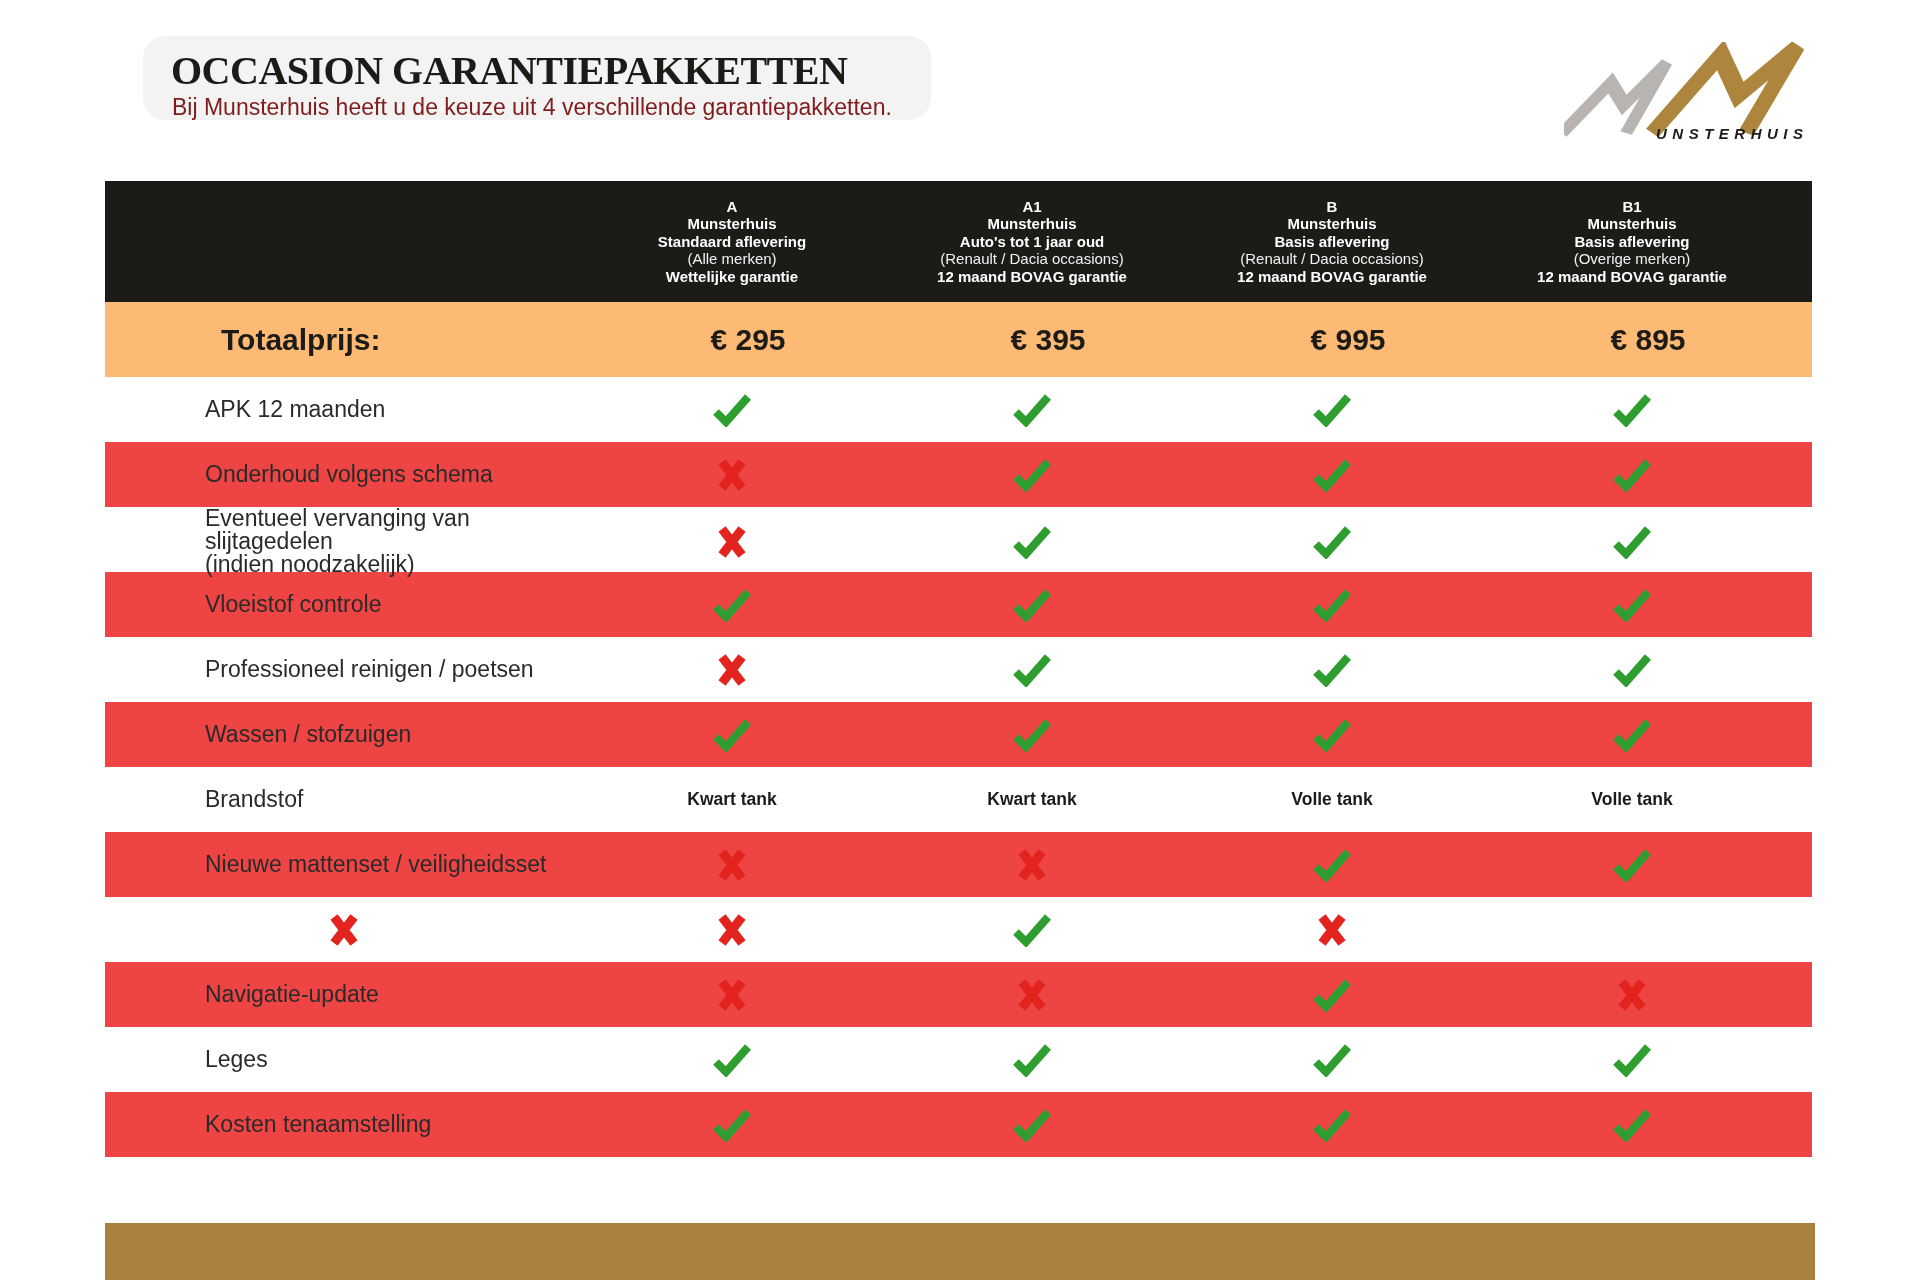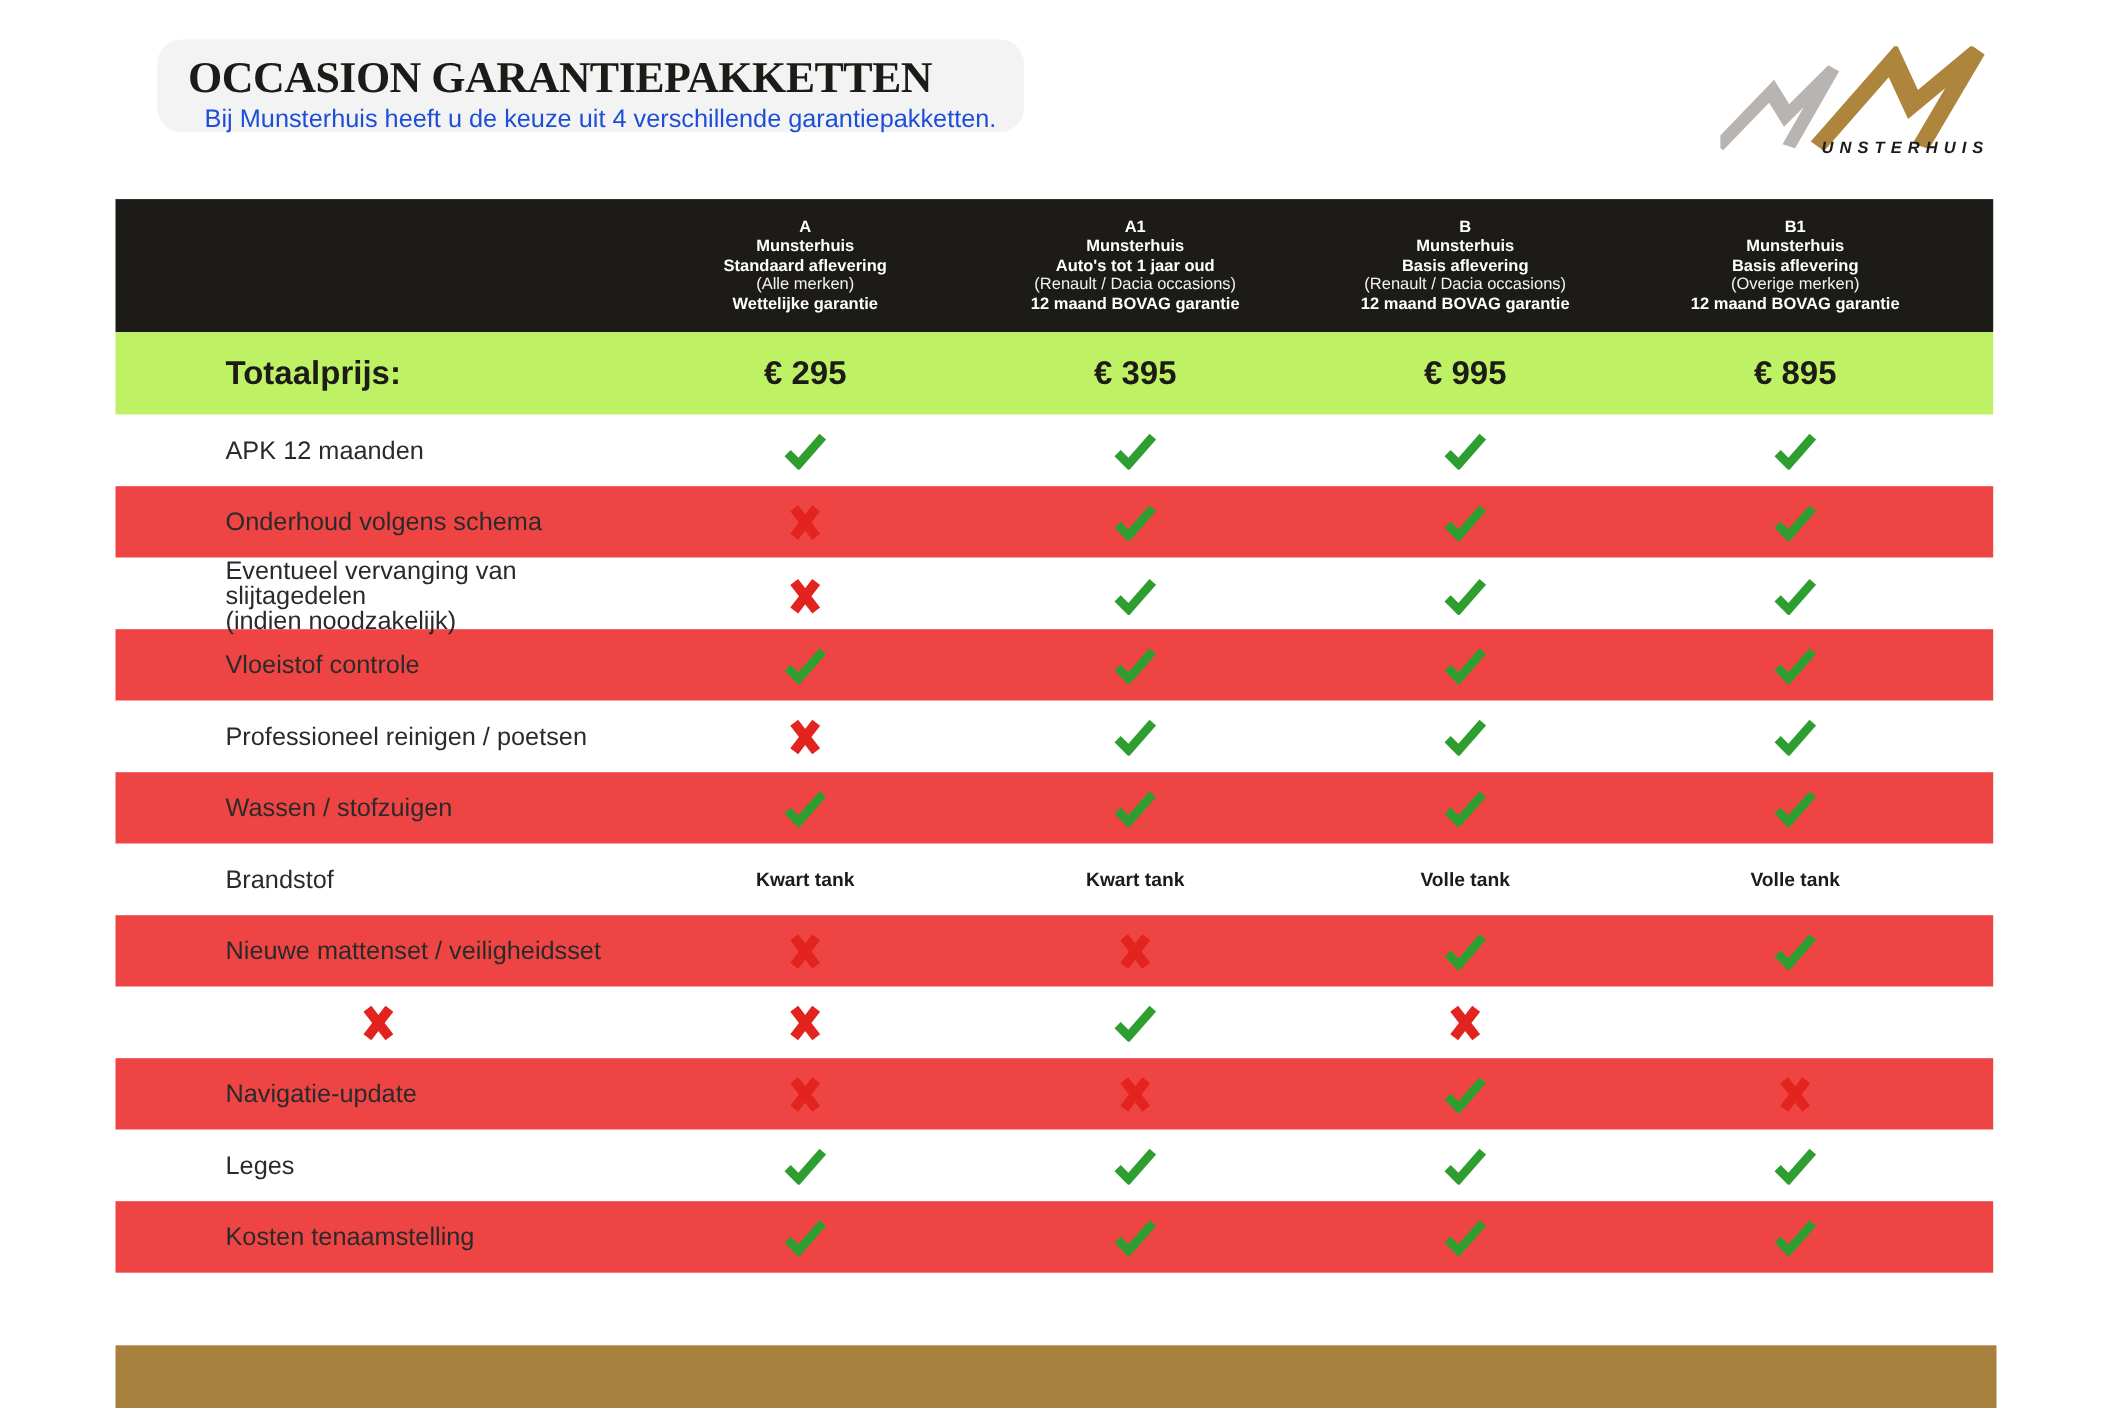--- a/index.html
+++ b/index.html
@@ -10,36 +10,36 @@
   
   .title-card{
     position:absolute;left:143px;top:36px;width:788px;height:84px;
     background:#f3f3f3;border-radius:22px;padding:0;
   }
   .title-card h1{
     margin:14px 0 0 28px;font-size:40px;line-height:42px;font-weight:800;
     letter-spacing:-0.5px;color:#1d1b18;font-family:Liberation Serif, serif;
   }
   .title-card p{
-    margin:2px 0 0 43px;font-size:23px;line-height:26px;font-weight:400;color:#1d4ed8;
+    margin:2px 0 0 29px;font-size:23px;line-height:26px;font-weight:400;color:#7f1d1d;
   }
   
   .logo{position:absolute;left:1564px;top:42px;width:270px;height:102px;}
   
   .pkg-table{position:absolute;left:105px;top:181px;width:1707px;}
   .grid-row{display:grid;grid-template-columns:477px 300px 300px 300px 300px;}
   .thead{
     background:#1d1b18;color:#ffffff;height:121px;align-items:center;
   }
   .th{display:flex;flex-direction:column;justify-content:center;text-align:center;
       font-size:15px;line-height:17.5px;}
   .th .b{font-weight:700;}
   .th .r{font-weight:400;color:#f2f2f2;}
   .price-row{
-    background:#bef264;height:75px;align-items:center;color:#1d1b18;
+    background:#fdba74;height:75px;align-items:center;color:#1d1b18;padding-left:16px;
   }
   .price-label{padding-left:100px;font-size:30px;font-weight:800;}
   .price-val{text-align:center;font-size:30px;font-weight:800;}
   .frow{height:65px;align-items:center;background:#ffffff;}
   .frow.alt{background:#ef4444;}
   .flabel{padding-left:100px;font-size:23px;line-height:23px;color:#2a2a2a;}
   .fcell{display:flex;justify-content:center;align-items:center;}
   .fcell.ftext{font-size:17.5px;font-weight:700;color:#1d1b18;}
   .fcell svg{display:block;}
   

